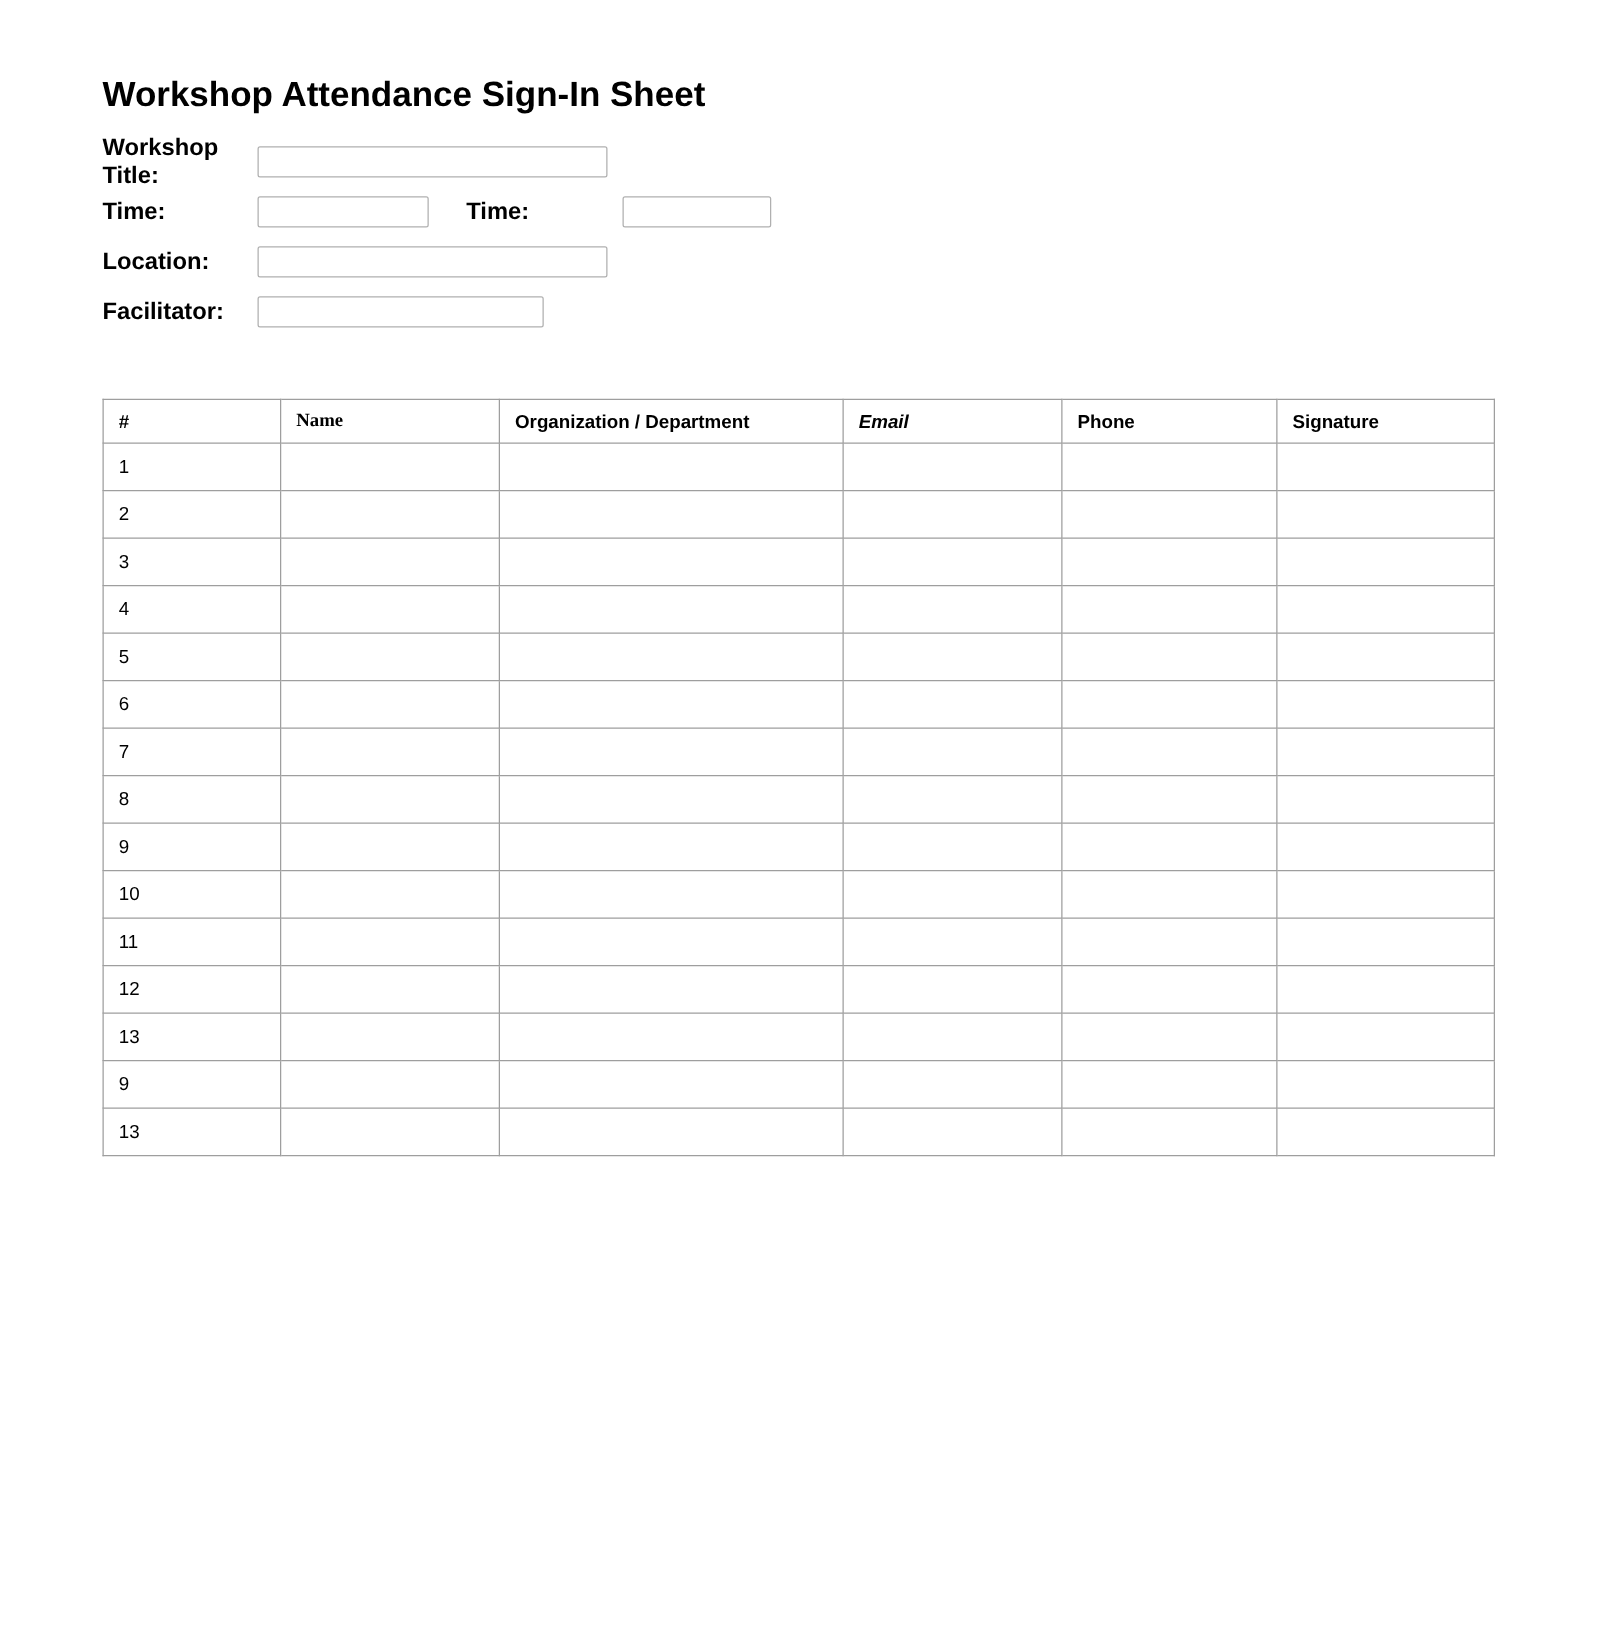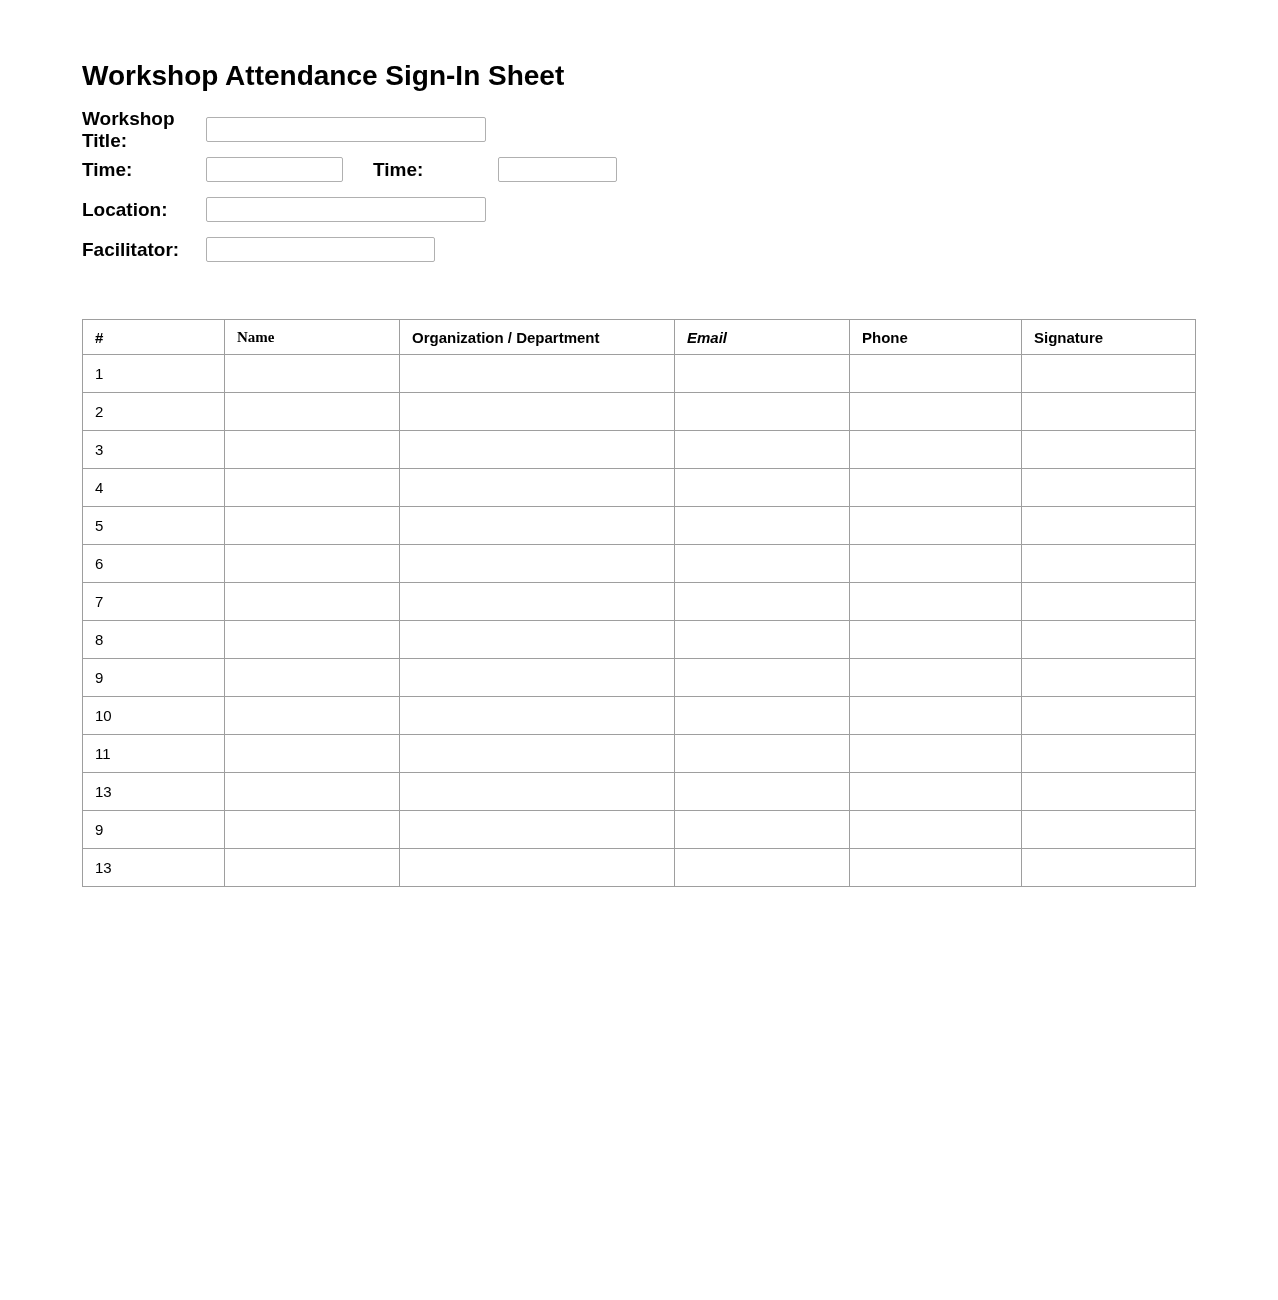--- a/index.html
+++ b/index.html
@@ -210,20 +210,28 @@
         </tr>
         <tr>
           <td>11</td>
           <td></td>
           <td></td>
           <td></td>
           <td></td>
           <td></td>
         </tr>
         <tr>
+          <td>12</td>
+          <td></td>
+          <td></td>
+          <td></td>
+          <td></td>
+          <td></td>
+        </tr>
+        <tr>
           <td>13</td>
           <td></td>
           <td></td>
           <td></td>
           <td></td>
           <td></td>
         </tr>
         <tr>
           <td>9</td>
           <td></td>

